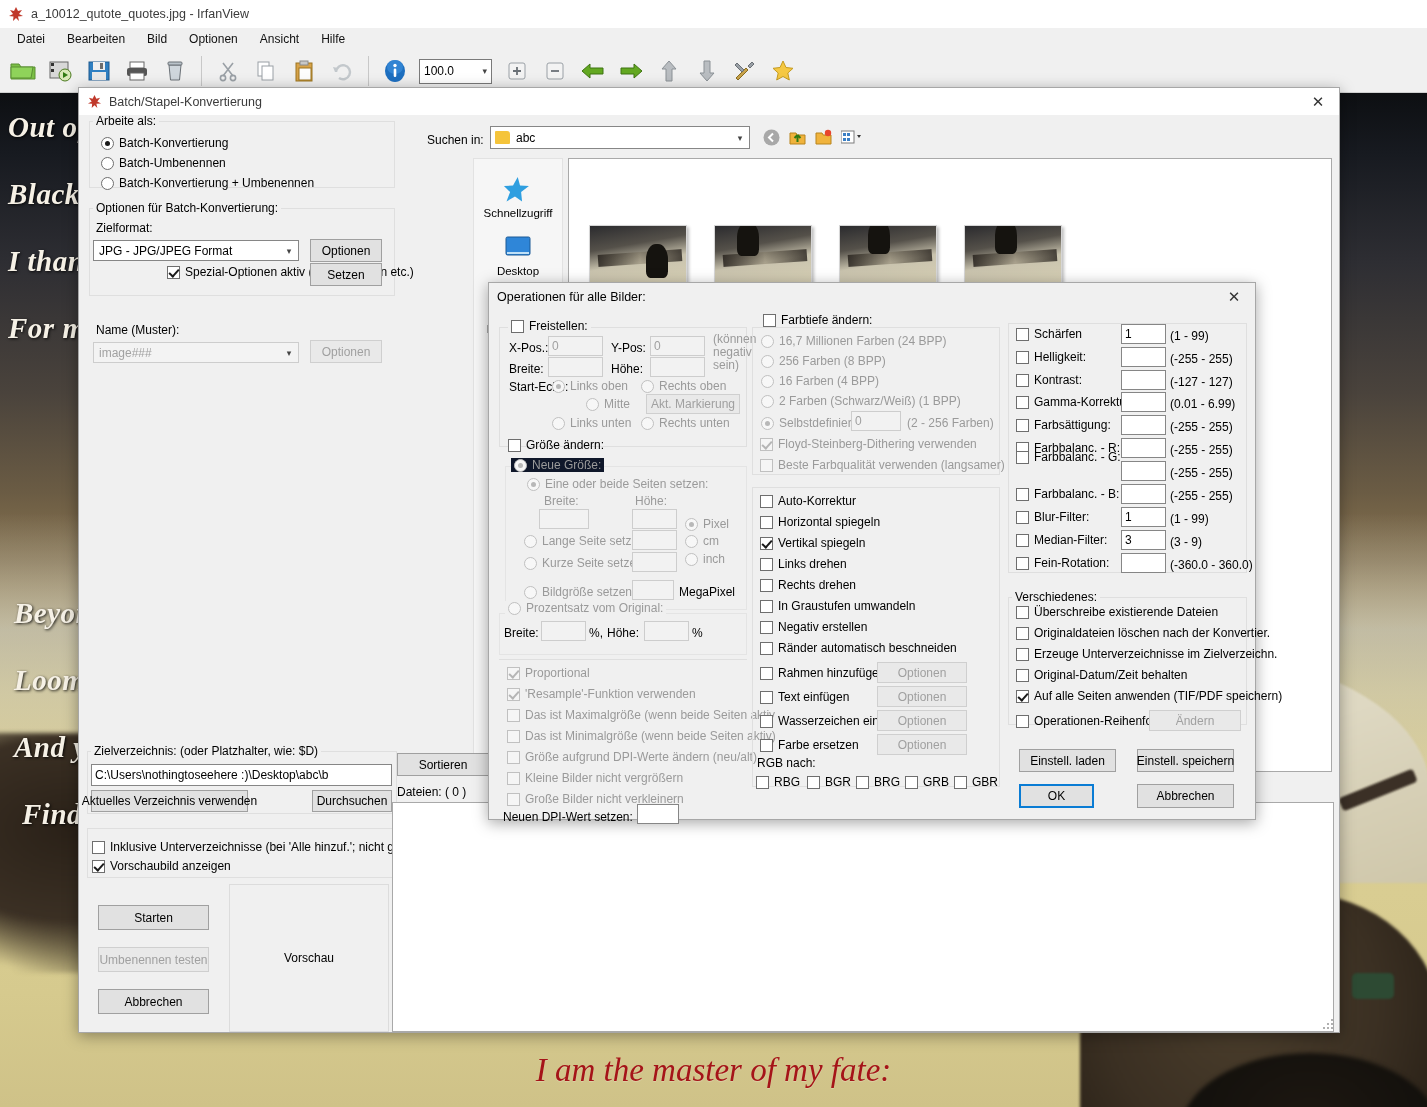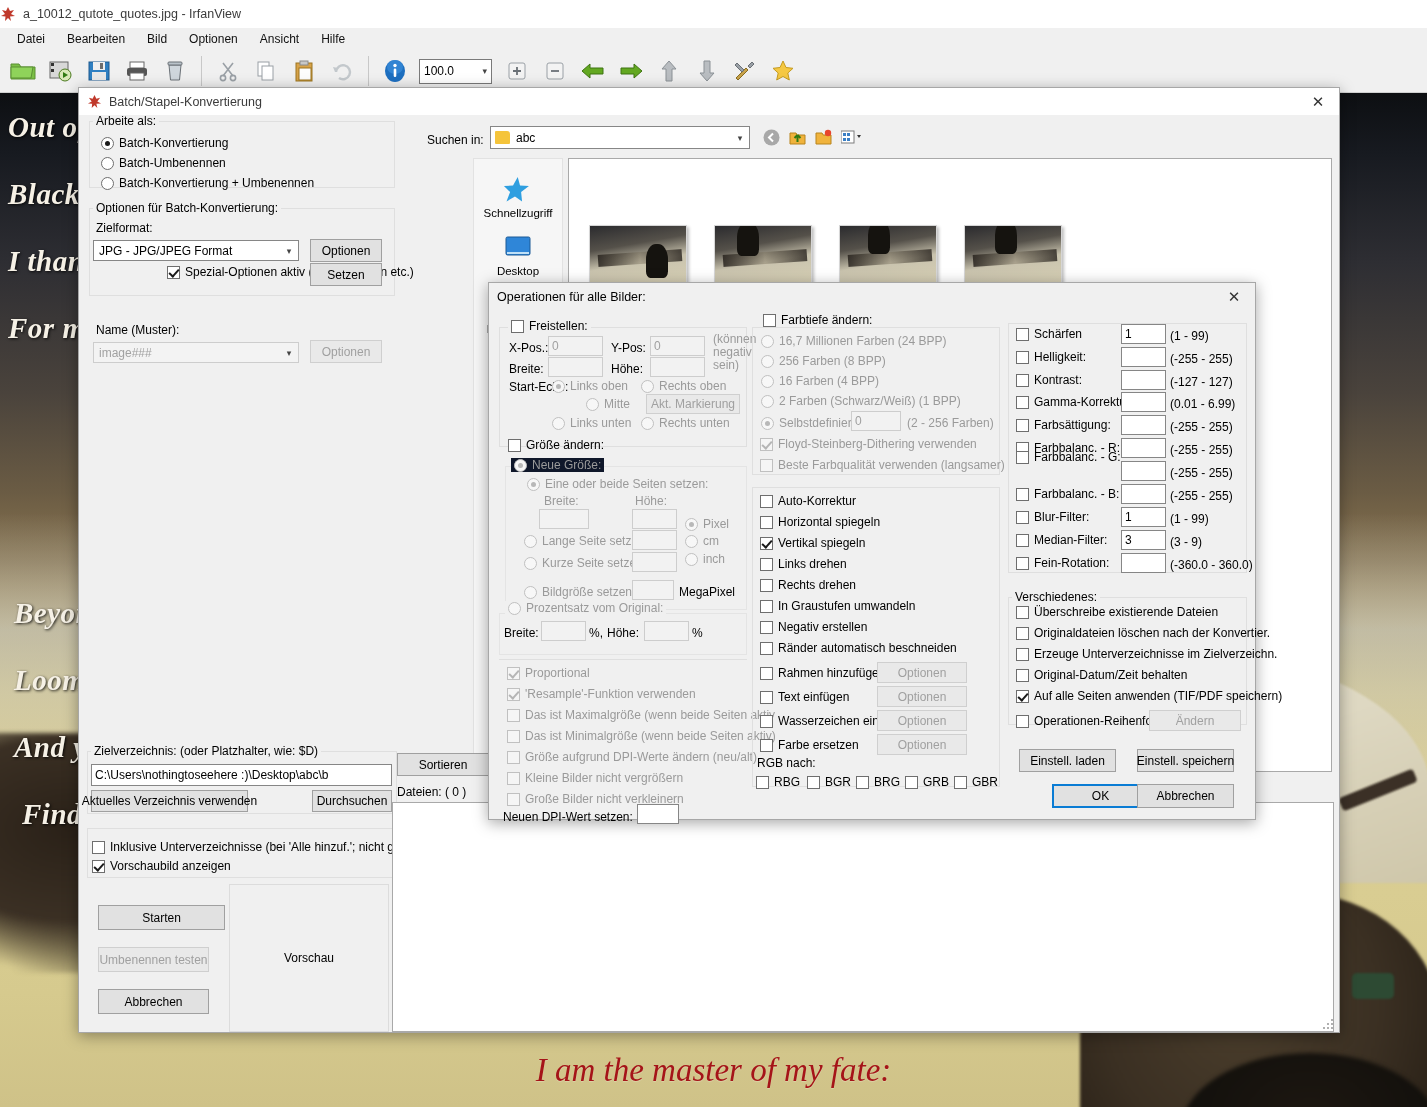--- a/index.html
+++ b/index.html
@@ -82,21 +82,21 @@
     text-shadow: 0 1px 1px rgba(255,255,255,.25);
   }
 
   
   #irfan-window {
     position: absolute; left: 0; top: 0; width: 1427px; height: 93px;
     background: #f0f0f0;
     border-bottom: 1px solid #d0d0d0;
   }
   .titlebar {
-    height: 28px; display: flex; align-items: center; 
+    height: 28px; display: flex; align-items: center; padding-left: 8px;
     background: #ffffff;
   }
   .titlebar .app-icon { width: 16px; height: 16px; margin-right: 7px; position: relative; }
   .title-text { font-size: 12.5px; color: #3b3b3b; }
   .menubar { height: 22px; display: flex; align-items: center; padding-left: 6px; background: #f0f0f0; }
   .menu-item { padding: 2px 11px; font-size: 12px; color: #111; cursor: default; }
   .toolbar { height: 42px; display: flex; align-items: center; padding-left: 4px; background: #f0f0f0; }
   .tb-btn { width: 38px; height: 38px; display: flex; align-items: center; justify-content: center; }
   .tb-sep { width: 1px; height: 30px; background: #c8c8c8; margin: 0 7px; }
   .zoom-box {
@@ -437,21 +437,21 @@
   <fieldset class="grp" style="left:8px; top:740px; width:310px; height:50px;"></fieldset>
   <div class="cb" style="left:13px; top:752px;">
     <span class="box"></span>
     <span>Inklusive Unterverzeichnisse (bei 'Alle hinzuf.'; nicht gesp.)</span>
   </div>
   <div class="cb checked" style="left:13px; top:771px;">
     <span class="box"></span>
     <span>Vorschaubild anzeigen</span>
   </div>
 
-  <div class="btn" style="left:19px; top:817px; width:127px; height:25px;">Starten</div>
+  <div class="btn" style="left:19px; top:817px; width:111px; height:25px;">Starten</div>
   <div class="btn dis" style="left:19px; top:859px; width:111px; height:25px;">Umbenennen testen</div>
   <div class="btn" style="left:19px; top:901px; width:111px; height:25px;">Abbrechen</div>
 
   <div style="position:absolute; left:150px; top:796px; width:160px; height:148px; border:1px solid #dcdcdc; display:flex; align-items:center; justify-content:center; font-size:12px;">
     <span>Vorschau</span>
   </div>
 
   <div class="lbl" style="left:348px; top:45px;">Suchen in:</div>
   <div class="combo" style="left:411px; top:38px; width:260px; height:23px; padding-left:4px;">
     <span style="width:15px;height:13px;background:#f5c43b;border-radius:1px 3px 1px 1px;margin-right:6px;display:inline-block;"></span>
@@ -935,15 +935,15 @@
     <span>Auf alle Seiten anwenden (TIF/PDF speichern)</span>
   </div>
   <div class="cb" style="left:527px; top:431px;">
     <span class="box"></span>
     <span>Operationen-Reihenfolge</span>
   </div>
   <div class="btn dis" style="left:660px; top:427px; width:92px; height:21px;">Ändern</div>
 
   <div class="btn" style="left:530px; top:466px; width:97px; height:23px;">Einstell. laden</div>
   <div class="btn" style="left:648px; top:466px; width:97px; height:23px;">Einstell. speichern</div>
-  <div class="btn default" style="left:530px; top:501px; width:97px; height:24px;margin-left:33px;">OK</div>
+  <div class="btn default" style="left:530px; top:501px; width:75px; height:24px;">OK</div>
   <div class="btn" style="left:648px; top:501px; width:97px; height:24px;">Abbrechen</div>
 </div>
 
 </body></html>

